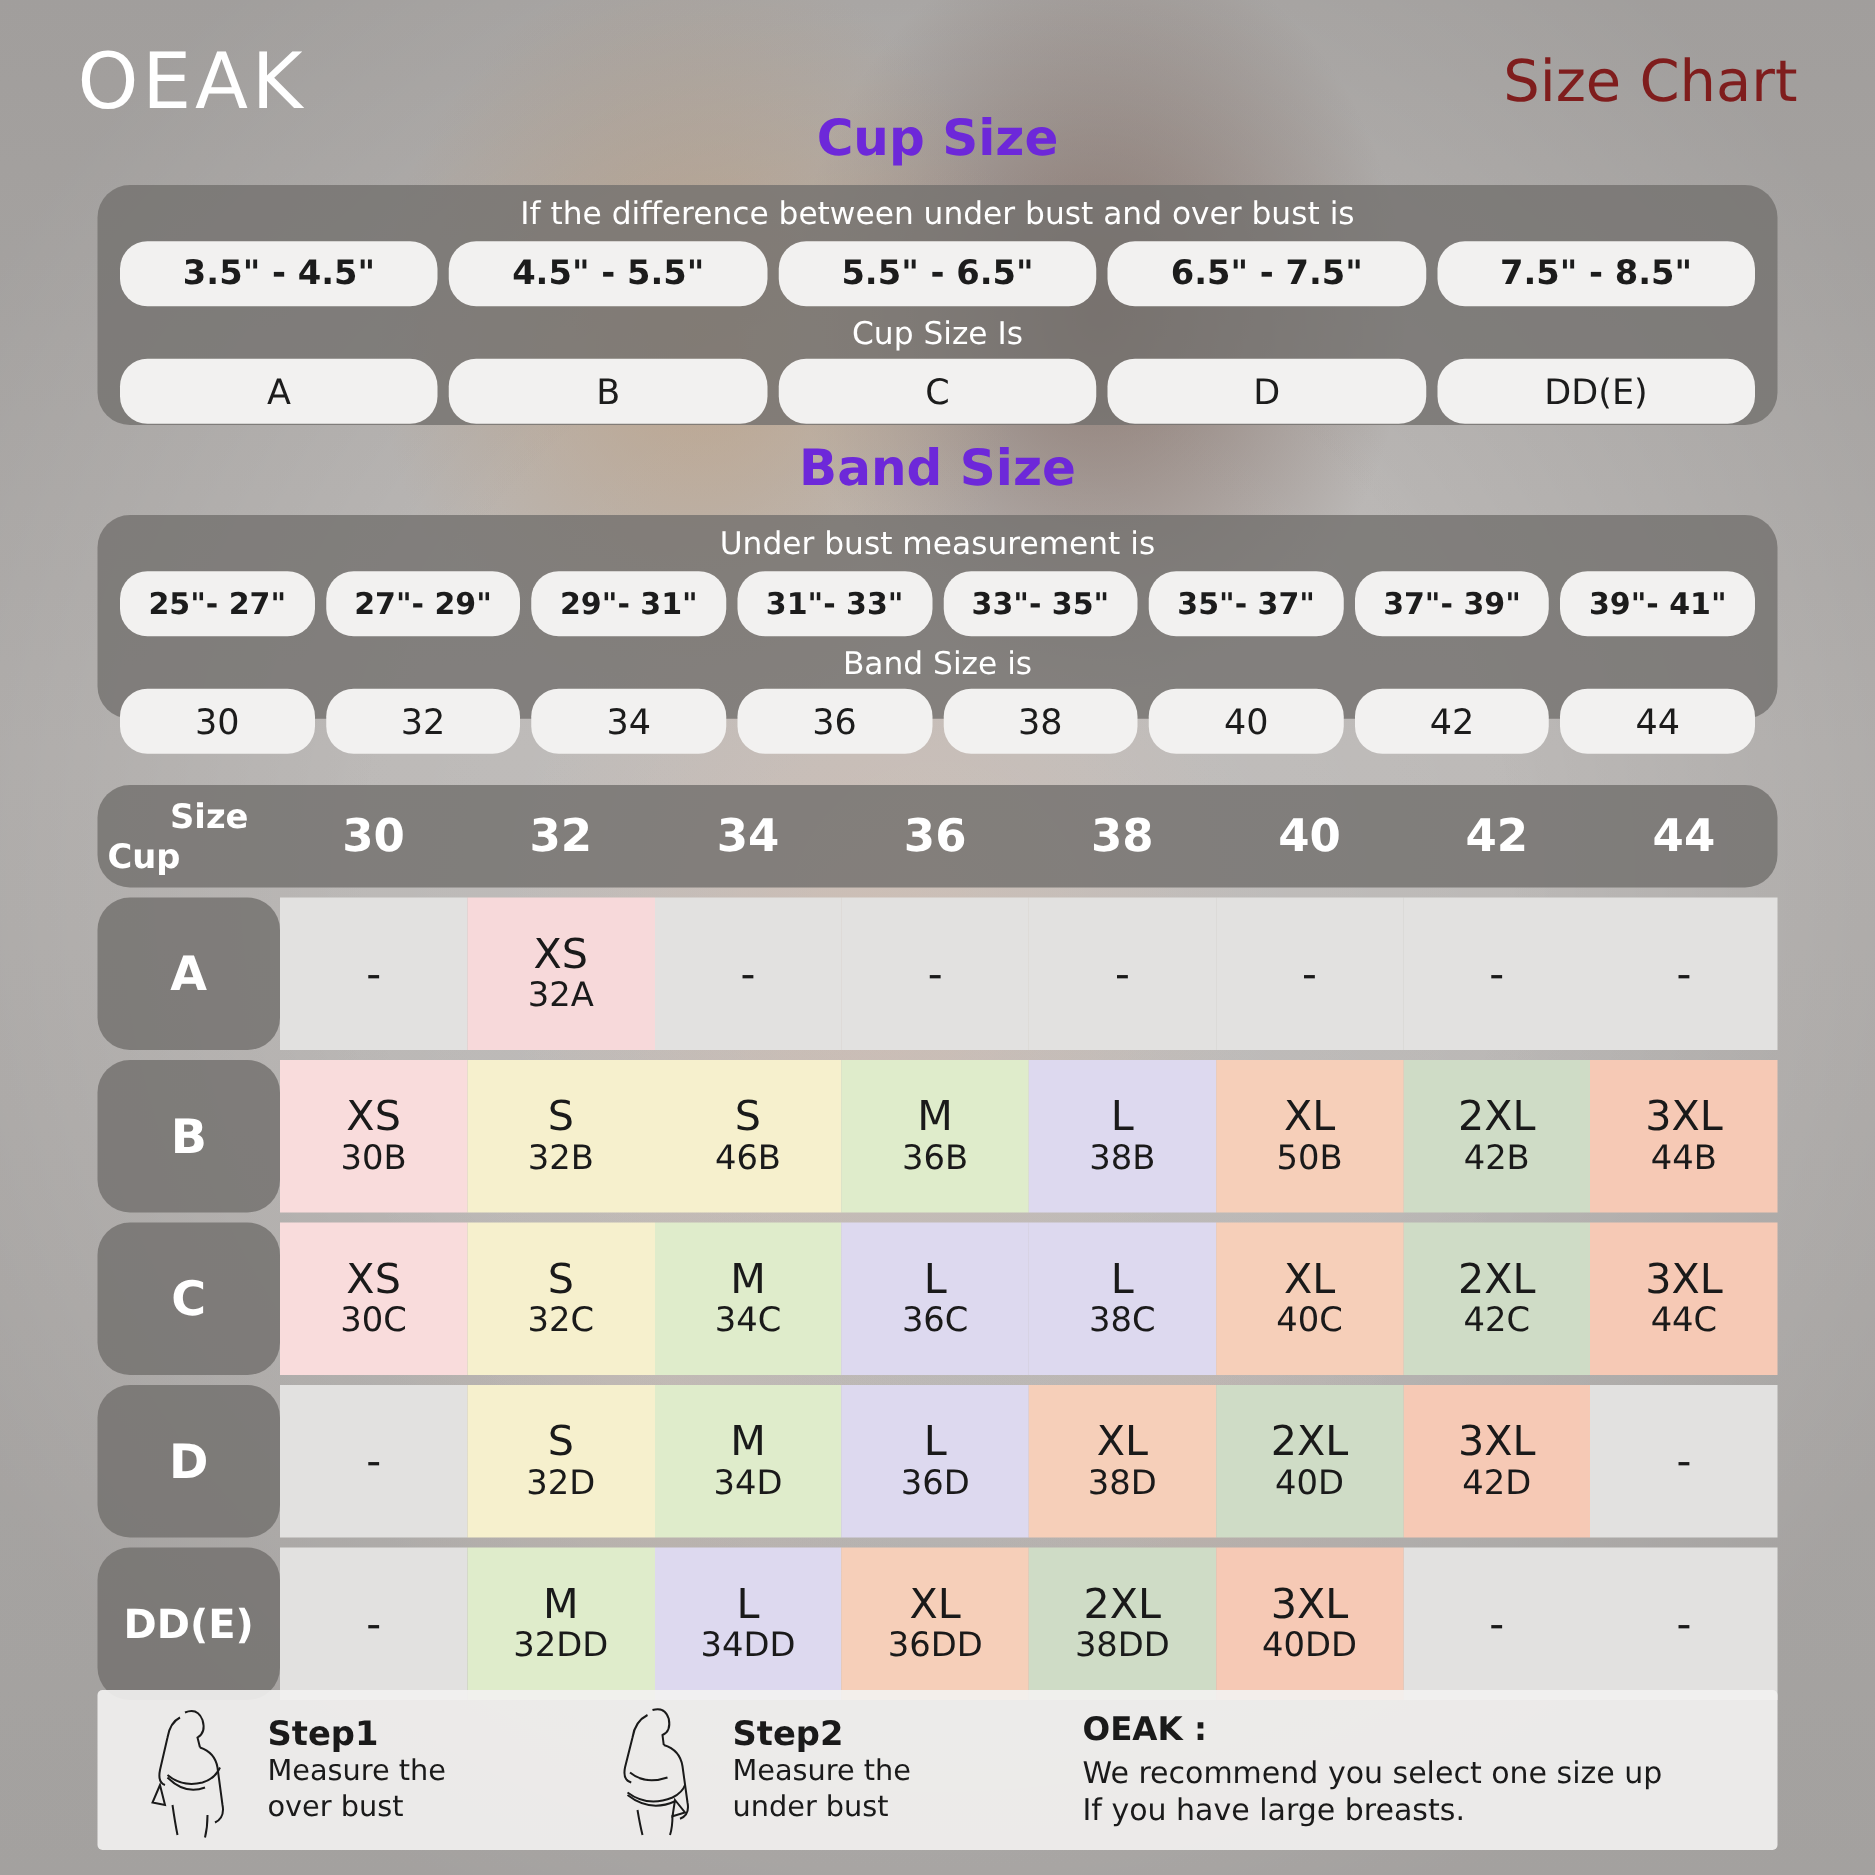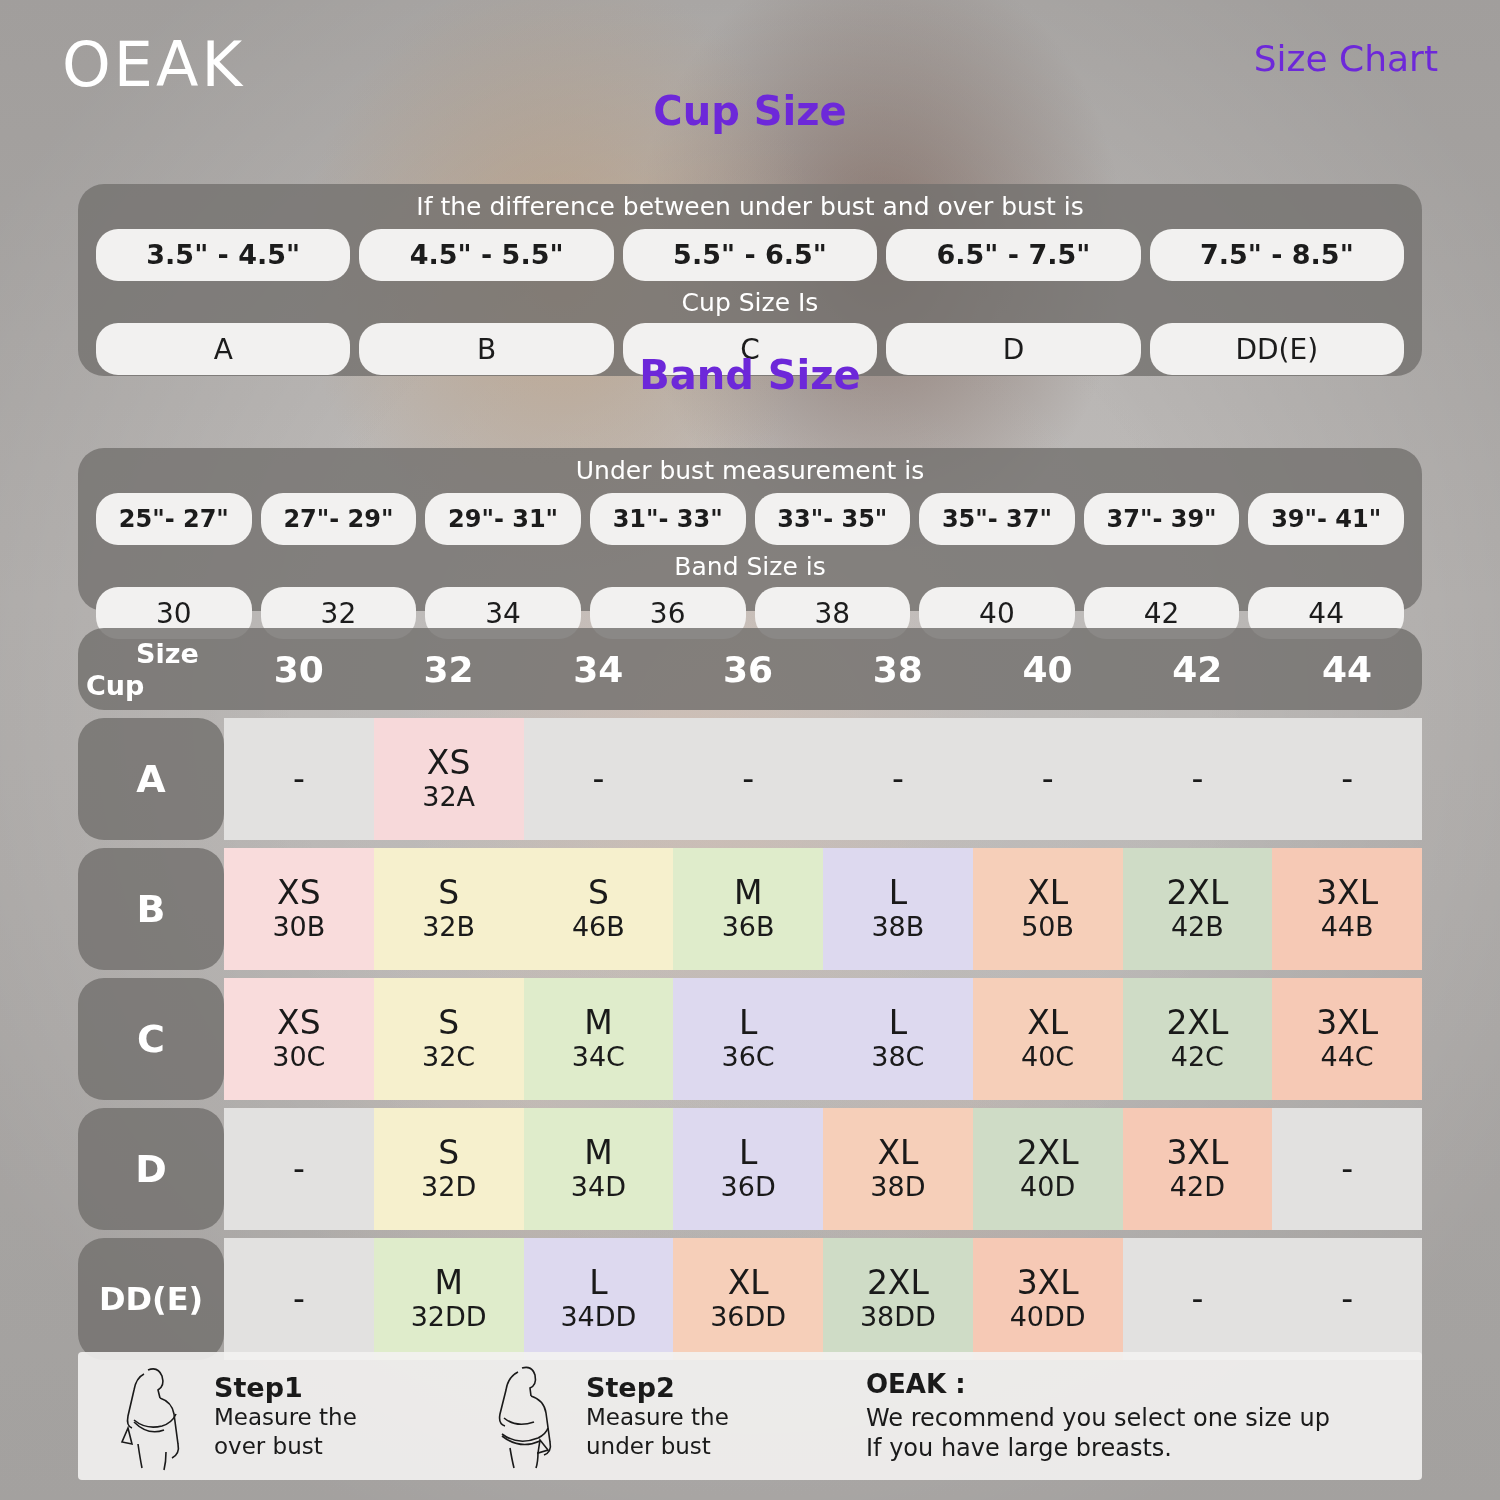--- a/index.html
+++ b/index.html
@@ -31,28 +31,27 @@
     background: radial-gradient(ellipse 900px 900px at 750px 700px, rgba(0,0,0,0) 50%, rgba(0,0,0,0.10) 100%);
   }
   
   .logo {
     position: absolute; left: 62px; top: 28px;
     color: #fff; font-size: 62px; letter-spacing: 3px;
     font-weight: 400; font-family: "DejaVu Sans", sans-serif;
   }
   .size-chart-title {
     position: absolute; right: 62px; top: 38px;
-    color: #6d28d9; font-size: 36px; font-weight: 400;
+    color: #7f1d1d; font-size: 46px; font-weight: 400;
   }
   
   .panel {
     position: absolute;
     background: rgba(115,112,110,0.80);
     border-radius: 26px;
-    margin-top: 36px;
   }
   .section-title {
     position: absolute;
     width: 100%; text-align: center;
     color: #6d28d9; font-weight: bold;
   }
   .subhead {
     text-align: center; color: #fff; font-size: 25px;
     line-height: 1.1;
   }

